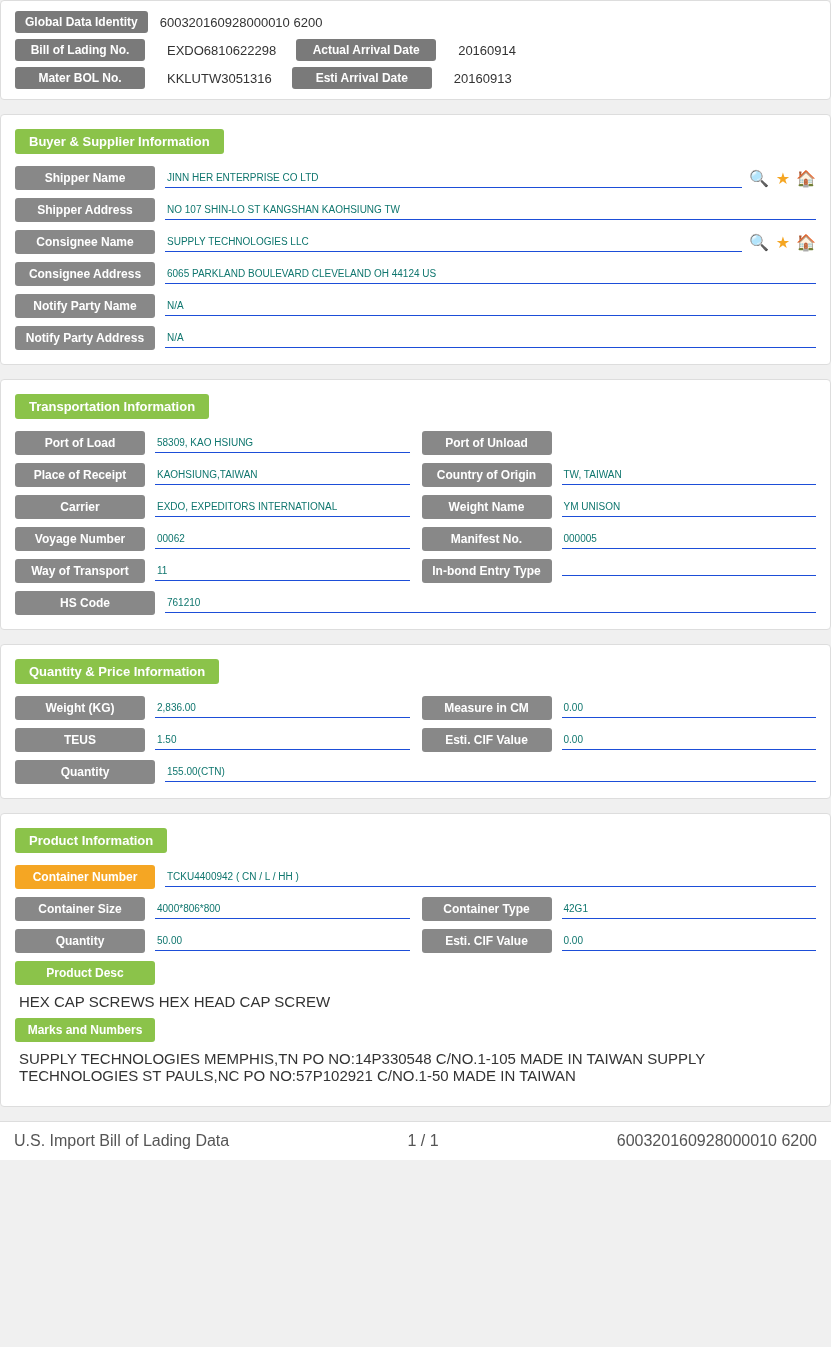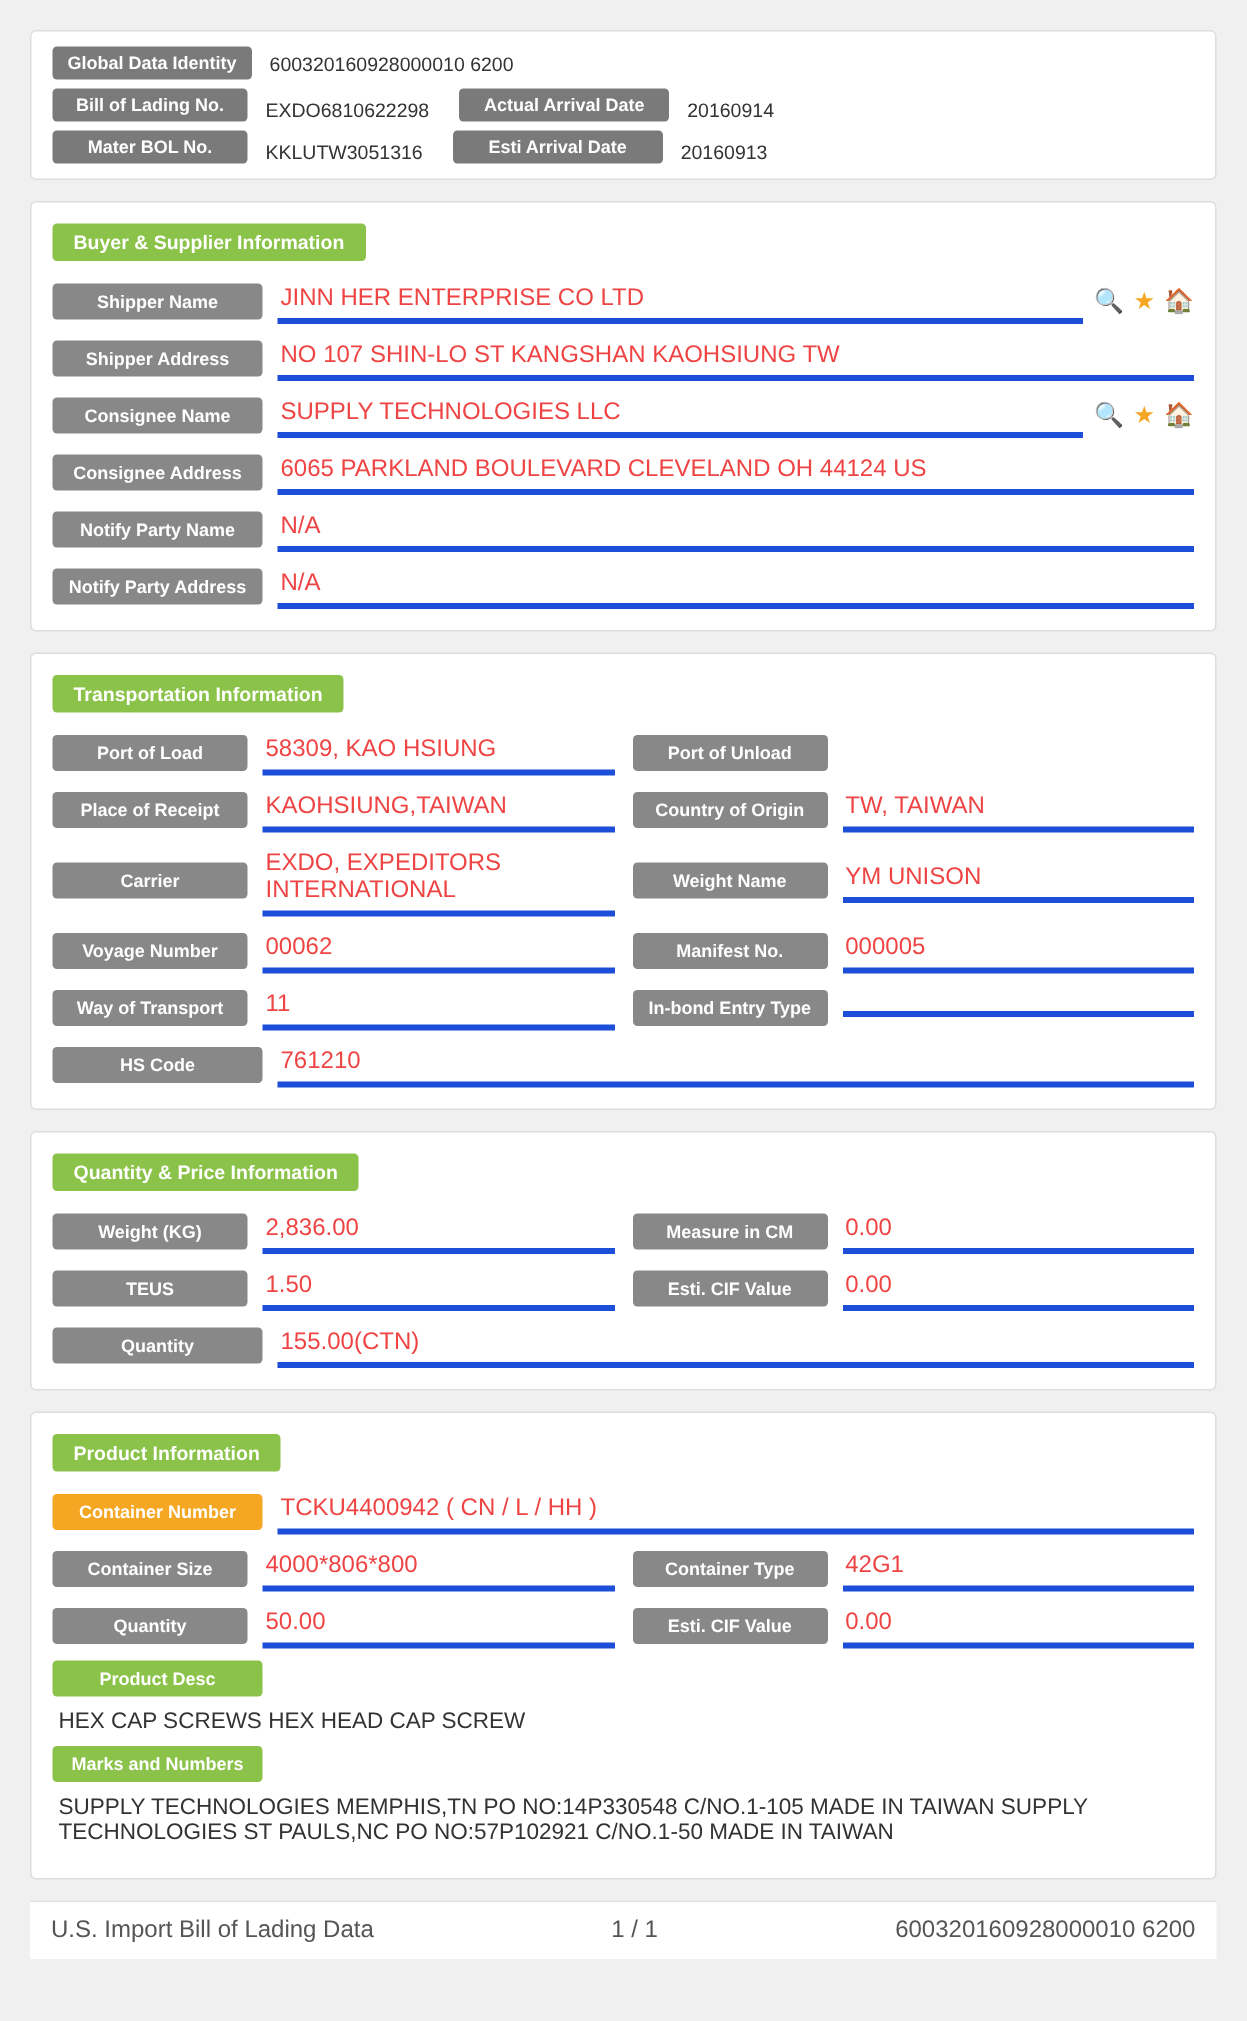--- a/index.html
+++ b/index.html
@@ -6,21 +6,21 @@
     body {
       font-family: Arial, sans-serif;
       font-size: 13px;
       background: #f0f0f0;
       color: #333;
     }
     .page-wrapper {
       width: 831px;
       min-height: 1347px;
       background: #f0f0f0;
-      padding: 20px;
+      padding: 0;
     }
 
     
     .top-section {
       background: #fff;
       border: 1px solid #ddd;
       border-radius: 4px;
       padding: 10px 14px;
       margin-bottom: 14px;
     }
@@ -45,21 +45,22 @@
       font-size: 13px;
       color: #333;
     }
     .top-row-double {
       display: flex;
       align-items: center;
       gap: 20px;
     }
     .top-row-double .sub {
       display: flex;
-      align-items: flex-end;
+      align-items: center;
+      gap: 10px;
     }
     .label-badge-accent {
       background: #7a7a7a;
       color: #fff;
       padding: 4px 10px;
       border-radius: 3px;
       font-size: 12px;
       font-weight: bold;
       min-width: 140px;
       text-align: center;
@@ -102,25 +103,25 @@
       text-align: center;
     }
     .field-label.orange {
       background: #f5a623;
     }
     .field-label.green {
       background: #8bc34a;
     }
     .field-value {
       flex: 1;
-      border-bottom: 4px solid #1d4ed8;
+      border-bottom: 1px solid #1d4ed8;
       margin-left: 10px;
       padding: 4px 2px;
-      font-size: 16px;
-      color: #ef4444;
+      font-size: 10px;
+      color: #0f766e;
     }
     .field-icons {
       display: flex;
       gap: 6px;
       margin-left: 8px;
     }
     .icon-btn {
       font-size: 16px;
       cursor: pointer;
     }

